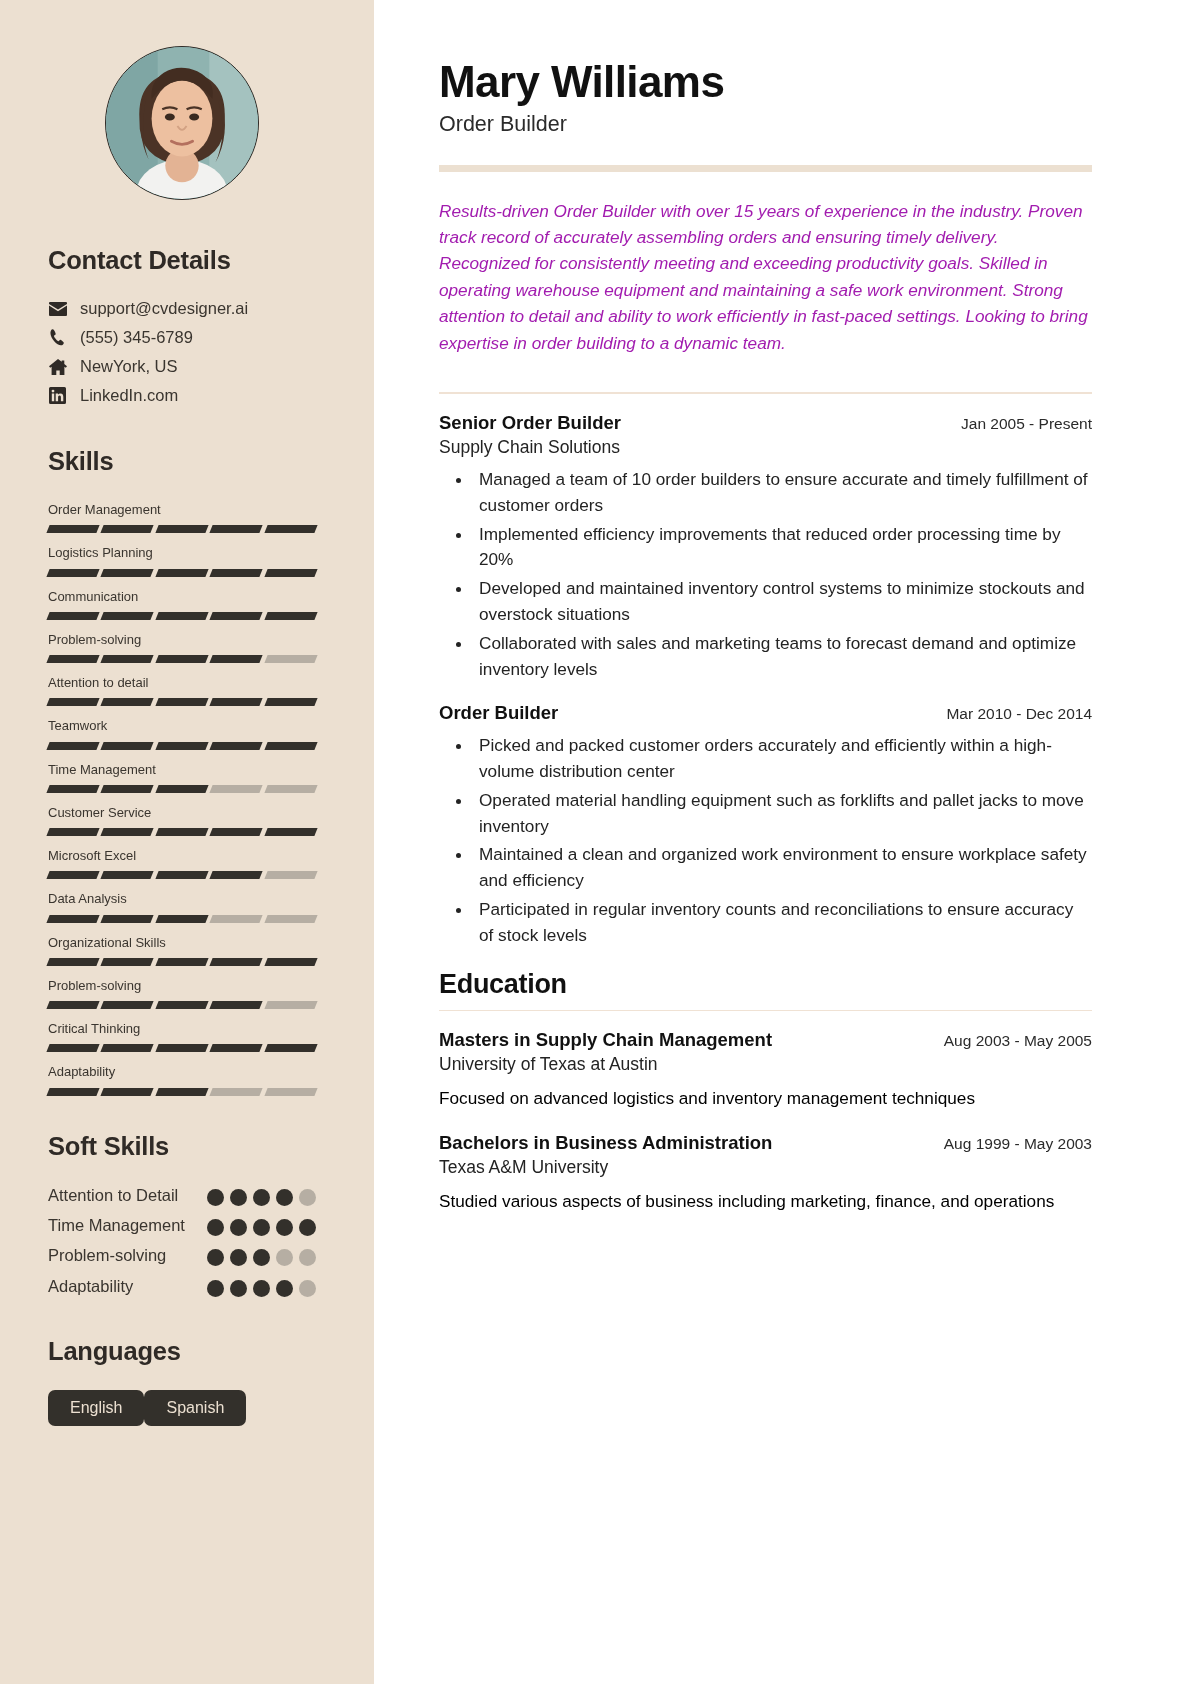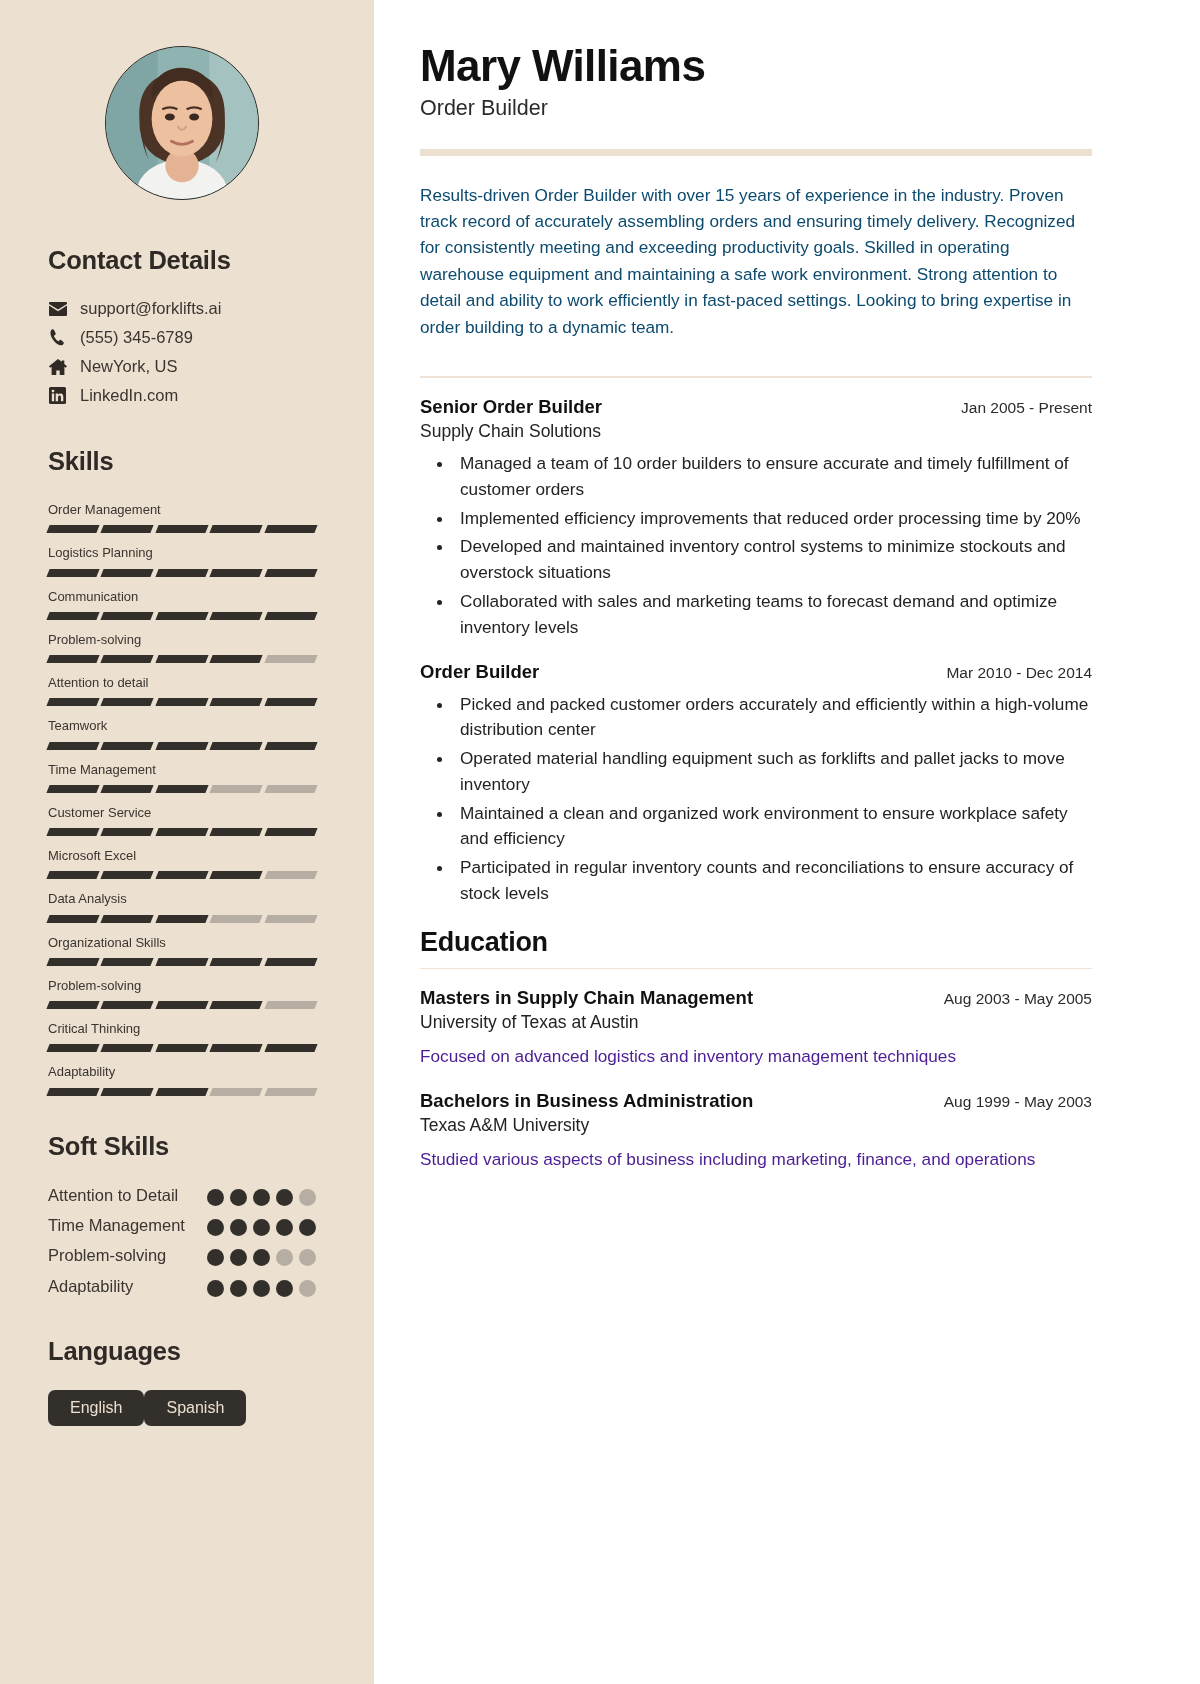--- a/index.html
+++ b/index.html
@@ -126,22 +126,23 @@
     background: #33302b;
     color: #ece0d1;
     font-size: 16px;
     padding: 9px 22px;
     border-radius: 7px;
   }
 
   
   .main {
     flex: 1;
-    padding: 42px 108px 0 46px;
+    padding: 58px 108px 0 46px;
     background: #ffffff;
+    margin-left: 19px;
   }
   .name {
     font-size: 44px;
     font-weight: bold;
     color: #111111;
     letter-spacing: -0.6px;
     line-height: 1.08;
   }
   .role {
     font-size: 21.5px;
@@ -149,22 +150,23 @@
     margin-top: 6px;
   }
   .top-rule {
     height: 7px;
     background: #ece0d1;
     margin: 28px 0 26px 0;
   }
   .summary {
     font-size: 17.2px;
     line-height: 1.54;
-    color: #0c4a6e;
+    color: #a21caf;
     margin-bottom: 36px;
+    font-style: italic;
   }
   .sec-h {
     font-size: 27px;
     font-weight: bold;
     color: #111111;
     letter-spacing: -0.3px;
     margin-bottom: 10px;
   }
   .sec-rule {
     height: 1.5px;
@@ -199,21 +201,21 @@
   .bullets li {
     font-size: 17.2px;
     line-height: 1.5;
     color: #232323;
     margin-bottom: 3px;
     padding-left: 6px;
   }
   .edu-desc {
     font-size: 17.2px;
     line-height: 1.5;
-    color: #4c1d95;
+    color: #000000;
     margin-top: 11px;
   }
   #edu-section { margin-top: 16px; }
 </style>
 </head>
 <body>
 
 <div class="page">
 
   <aside class="sidebar">
@@ -253,21 +255,21 @@
       <h2 class="side-h">Contact Details</h2>
 
       <div class="contact-list">
 
         <div class="contact-row">
           <span class="ic">
             <svg width="18" height="14" viewBox="0 0 18 14">
                 <path d="M1 0h16a1 1 0 011 1v1L9 7.6 0 2V1a1 1 0 011-1zM0 3.6l9 5.6 9-5.6V13a1 1 0 01-1 1H1a1 1 0 01-1-1z"></path>
               </svg>
           </span>
-          <span>support@forklifts.ai</span>
+          <span>support@cvdesigner.ai</span>
         </div>
 
         <div class="contact-row">
           <span class="ic">
             <svg width="15" height="17" viewBox="0 0 15 17">
                 <path d="M3.4.6C2.4 0 1.6.4 1 1.5c-1.6 3 .4 7.5 3.2 10.7 2.7 3.1 6.3 5 8.3 3.7 1-.6 1.5-1.5 1.2-2.4-.2-.6-2-2.3-2.7-2.6-.7-.3-1.2 0-1.9.9-.4.5-.7.6-1.2.3-1.2-.7-3.6-3.6-3.9-4.8-.1-.5 0-.8.6-1.1.9-.5 1.2-1 1-1.7C5.4 3.7 4.2 1 3.4.6z"></path>
               </svg>
           </span>
           <span>(555) 345-6789</span>
         </div>

